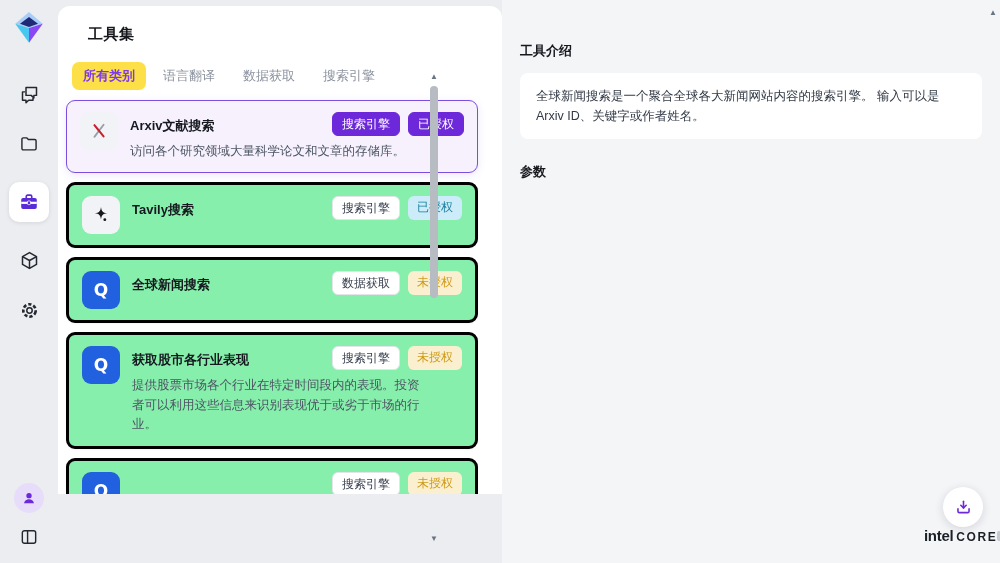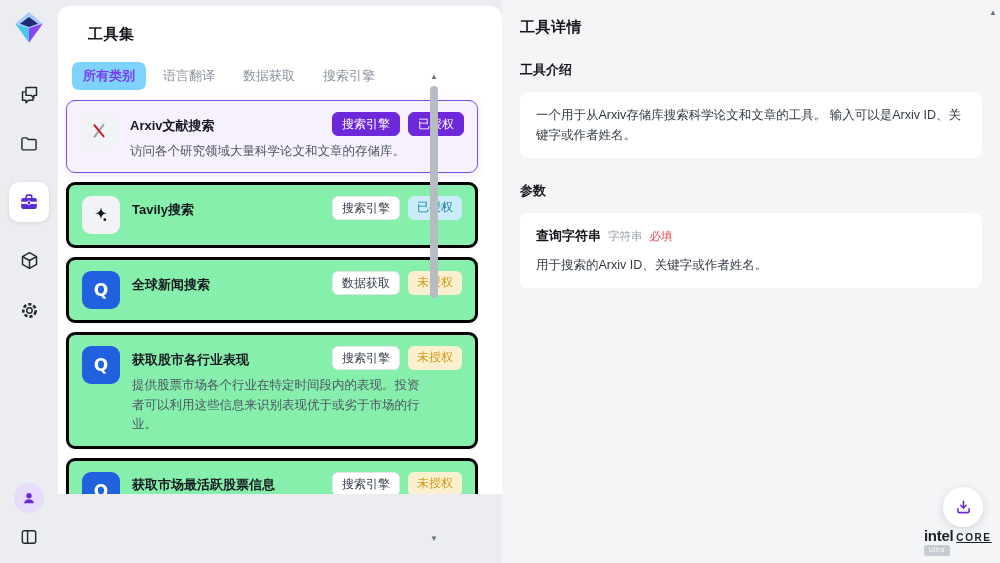--- a/index.html
+++ b/index.html
@@ -19,21 +19,21 @@
     display:flex; flex-direction:column; align-items:center; gap:12px; }
   .avatar-wrap { width:30px; height:30px; border-radius:50%; background:#e7dcfa;
     display:flex; align-items:center; justify-content:center; cursor:pointer; }
 
   
   .main-card { position:absolute; left:58px; top:6px; width:444px; height:488px;
     background:#fff; border-radius:12px 12px 0 0; overflow:hidden; }
   .toolset-title { margin:19px 0 0 30px; font-size:15px; font-weight:700; letter-spacing:.5px; }
   .tabs { margin:18px 0 0 14px; display:flex; align-items:center; gap:6px; }
   .tab { font-size:13px; color:#8b929e; padding:5px 11px; border-radius:7px; cursor:pointer; white-space:nowrap; }
-  .tab.active { background:#7dd3fc; color:#7c3aed; font-weight:600;text-align:center; }
+  .tab.active { background:#fde047; color:#7c3aed; font-weight:600;text-align:center; }
 
   .tool-list { margin:10px 0 0 8px; width:412px; display:flex; flex-direction:column; gap:9px; }
   .tool-card { background:#86efac; border:3px solid #000000; border-radius:9px; padding:11px 13px;
     display:flex; gap:12px; box-shadow:0 1px 2px rgba(18,25,38,.04); cursor:pointer; }
   .tool-card.selected { background:#f6f1fd; border:1.5px solid #7a4fe0;
     box-shadow:0 2px 8px rgba(122,79,224,.14); }
   .tool-ic { flex:0 0 38px; width:38px; height:38px; border-radius:9px; background:#f2f3f6;
     display:flex; align-items:center; justify-content:center; }
   .tool-ic.blue { background:#2160de; }
   .tool-ic .q { color:#fff; font-weight:700; font-size:17px; font-family:"DejaVu Sans",sans-serif; }
@@ -66,24 +66,24 @@
   .param-name { font-size:13px; font-weight:700; color:#101319; }
   .param-type { font-size:11.5px; color:#99a0ab; }
   .param-req { font-size:11.5px; color:#e5484d; }
   .param-desc { margin-top:8px; font-size:12.5px; color:#323a46; }
   .detail-up-arrow { position:absolute; right:3px; top:8px; font-size:8px; color:#6b7280; }
 
   
   .fab { position:absolute; left:943px; top:487px; width:40px; height:40px; border-radius:50%;
     background:#fff; box-shadow:0 2px 10px rgba(15,20,40,.14); display:flex; align-items:center; justify-content:center; cursor:pointer; }
   .intel-wrap { position:absolute; left:924px; top:527px; width:66px;
-    display:flex; flex-direction:column; align-items:flex-start; }
+    display:flex; flex-direction:row; align-items:center; }
   .intel-row { display:flex; align-items:baseline; gap:3px; color:#1b2028; }
   .intel-word { font-size:15px; font-weight:600; letter-spacing:-.3px; }
-  .core-word { font-size:10px; font-weight:600; letter-spacing:1.6px;text-decoration:underline; }
+  .core-word { font-size:12px; font-weight:600; letter-spacing:1.6px; }
   .ultra-badge { margin-top:1px; background:#c7cad1; color:#fff; font-size:6.5px; line-height:1;
     padding:2px 5px; border-radius:2px; letter-spacing:.4px; }
 </style>
 </head>
 <body>
 
 <div class="stage">
 
   <div class="rail">
     <div class="logo">
@@ -215,49 +215,39 @@
             </div>
             <div class="tool-desc">提供股票市场各个行业在特定时间段内的表现。投资者可以利用这些信息来识别表现优于或劣于市场的行业。</div>
           </div>
         </div>
         <div class="tool-card">
           <div class="tool-ic blue">
             <span class="q">Q</span>
           </div>
           <div class="tool-body">
             <div class="tool-head">
-              <div class="tool-name">获取市场最活跃股票信息</div>
               <div class="badges">
                 <span class="badge cat">搜索引擎</span>
                 <span class="badge amber">未授权</span>
               </div>
             </div>
           </div>
         </div>
       </div>
   </div>
   <div class="mid-scroll">
     <div class="arr">▲</div>
     <div class="thumb"></div>
     <div class="arr down">▼</div>
   </div>
 
   <div class="detail">
-    <div class="detail-title">工具详情</div>
     <div class="section-h">工具介绍</div>
-    <div class="white-box">一个用于从Arxiv存储库搜索科学论文和文章的工具。 输入可以是Arxiv ID、关键字或作者姓名。</div>
+    <div class="white-box">全球新闻搜索是一个聚合全球各大新闻网站内容的搜索引擎。 输入可以是Arxiv ID、关键字或作者姓名。</div>
     <div class="section-h">参数</div>
-    <div class="white-box">
-      <div class="param-line">
-        <span class="param-name">查询字符串</span>
-        <span class="param-type">字符串</span>
-        <span class="param-req">必填</span>
-      </div>
-      <div class="param-desc">用于搜索的Arxiv ID、关键字或作者姓名。</div>
-    </div>
     <div class="detail-up-arrow">▲</div>
   </div>
 
   <div class="fab">
     <svg width="19" height="19" viewBox="0 0 24 24" fill="none" stroke="#6d28d9" stroke-width="2" stroke-linecap="round" stroke-linejoin="round">
       <path d="M12 4v8.5"></path>
         <path d="M8.6 9.2l3.4 3.3 3.4-3.3"></path>
       <path d="M5 13.5v3.2c0 1 .8 1.8 1.8 1.8h10.4c1 0 1.8-.8 1.8-1.8v-3.2"></path>
     </svg>
   </div>

